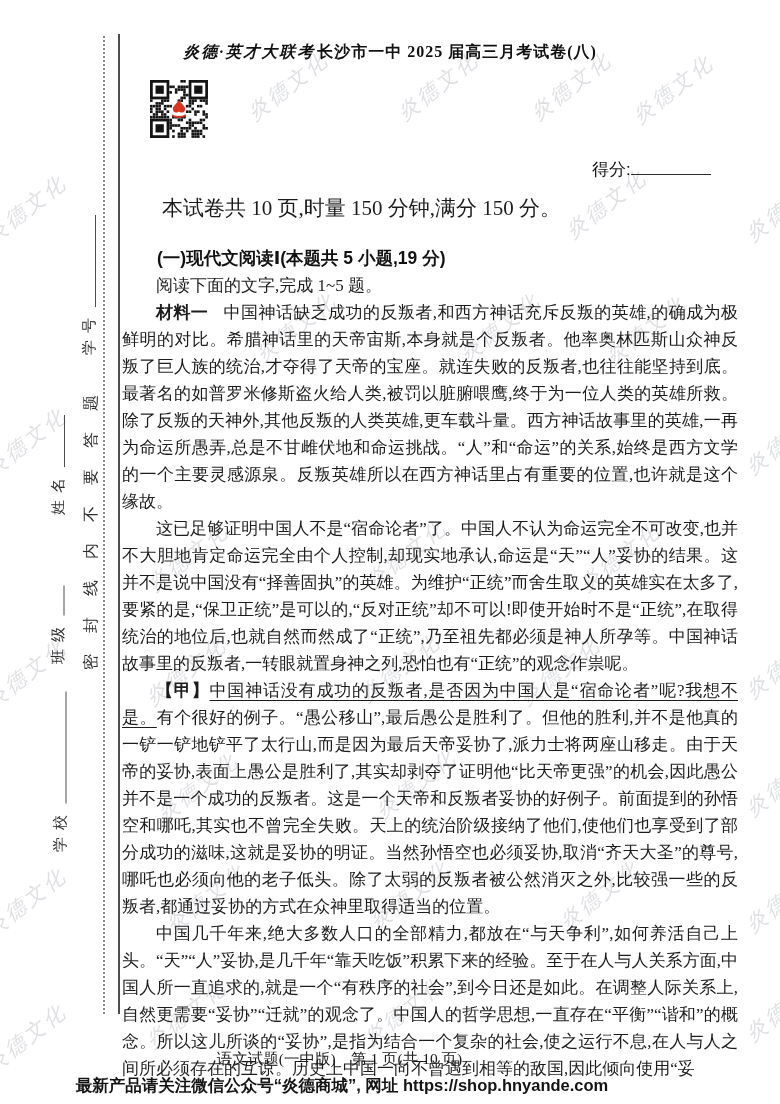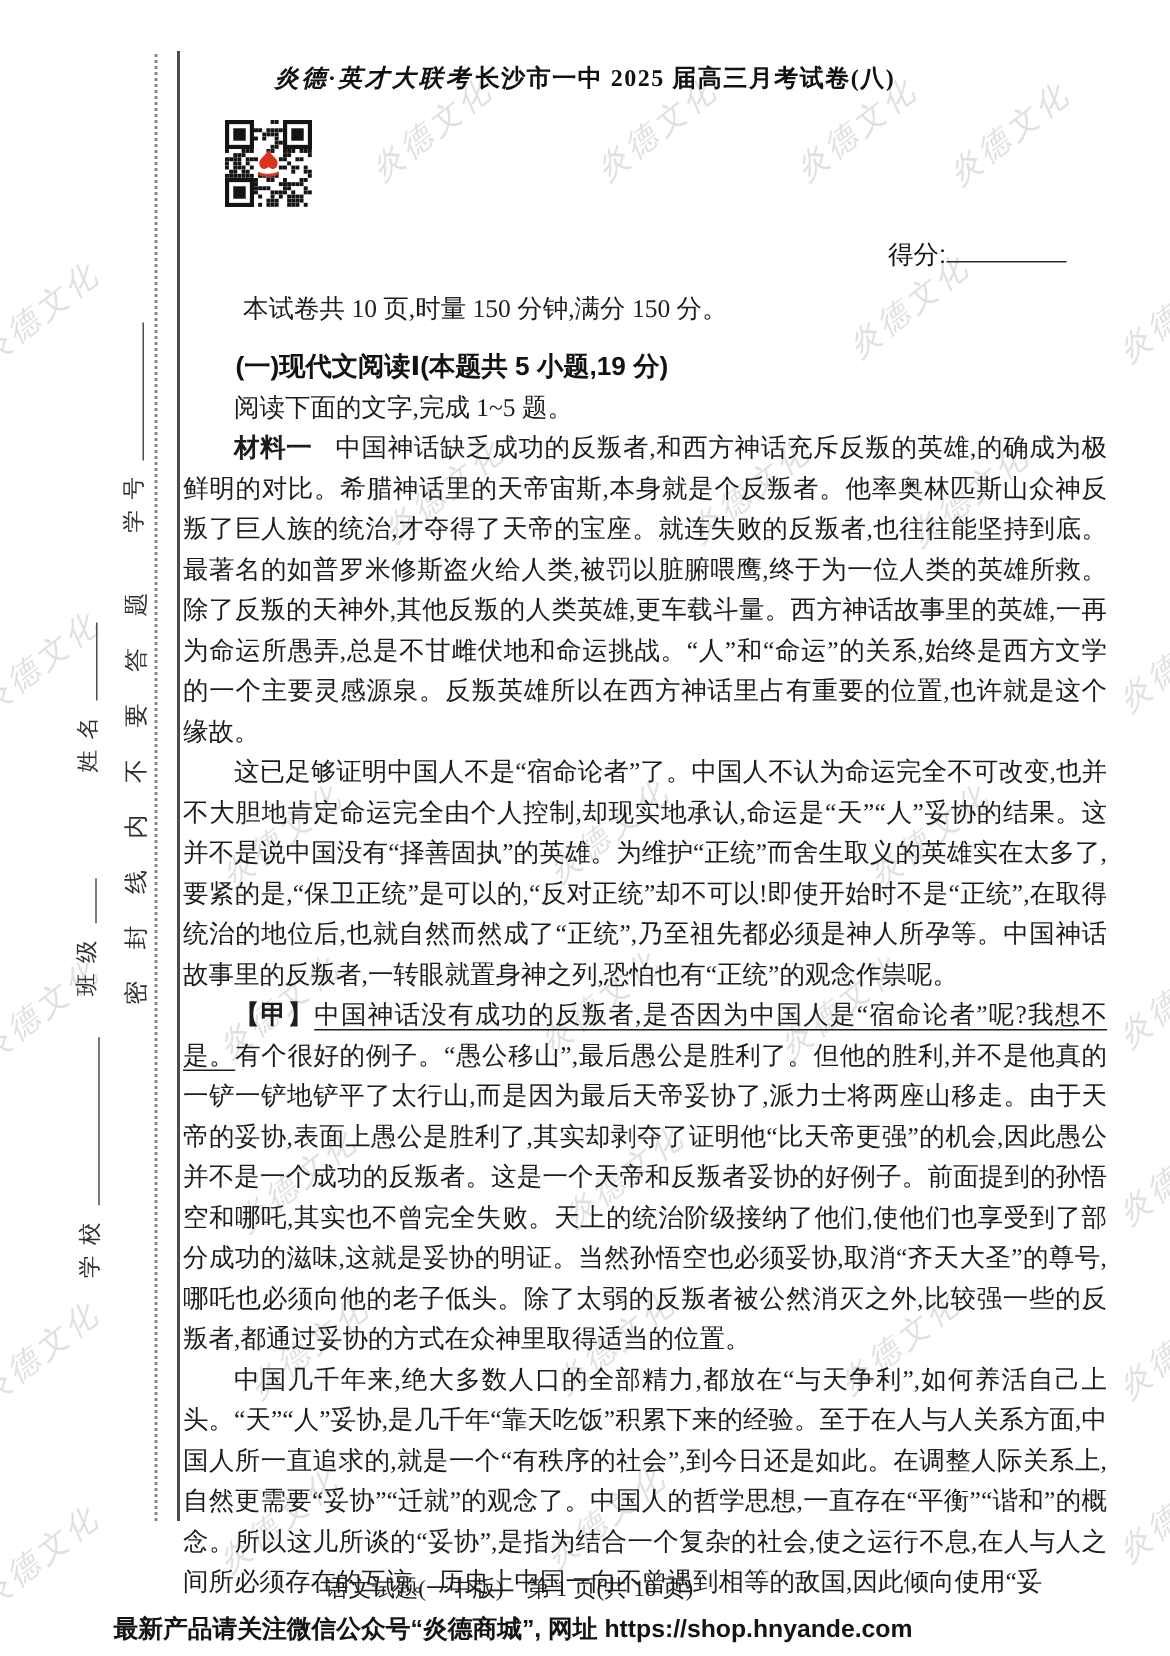--- a/index.html
+++ b/index.html
@@ -28,27 +28,27 @@
   .hdr{position:absolute;left:0;top:42px;width:780px;text-align:center;z-index:1;
        font-size:16px;font-weight:bold;color:#111;letter-spacing:1px;}
   .hdr .brand{font-style:italic;letter-spacing:2px;margin-right:2px;}
   .qr{position:absolute;left:150px;top:78px;z-index:1;}
   .subject{position:absolute;left:140px;top:88px;width:560px;text-align:center;z-index:1;
            font-size:31px;font-weight:bold;color:#121212;
            font-family:"Liberation Sans","DejaVu Sans",sans-serif;}
   .score{position:absolute;left:592px;top:158px;z-index:1;font-size:17px;font-weight:normal;
          font-family:"Liberation Sans","DejaVu Sans",sans-serif;color:#141414;}
   .score .line{display:inline-block;width:80px;height:14px;border-bottom:1px solid #2b2b2b;}
-  .paper-info{position:absolute;left:162px;top:194px;z-index:1;font-size:17px;color:#1c1c1c;}
+  .paper-info{position:absolute;left:162px;top:194px;z-index:1;font-size:21px;color:#1c1c1c;}
   
   .content{position:absolute;left:122px;top:231px;width:616px;z-index:1;
            font-size:17px;line-height:27px;text-align:justify;}
   .content h2,.content h3{margin:0;font-size:17.5px;line-height:27px;font-weight:bold;
            color:#121212;font-family:"Liberation Sans","DejaVu Sans",sans-serif;text-align:left;}
-  .content h3{text-indent:2em;}
+  .content h3{text-indent:2em;margin-top:14px;}
   .content p{margin:0;text-indent:2em;}
   .plabel{font-weight:bold;font-family:"Liberation Sans","DejaVu Sans",sans-serif;margin-right:.9em;}
   .pmark{font-weight:bold;font-family:"Liberation Sans","DejaVu Sans",sans-serif;}
   .ul{text-decoration:underline;text-decoration-thickness:1px;text-underline-offset:4px;}
   
   .page-footer{position:absolute;left:0;top:1049px;width:679px;text-align:center;z-index:1;
                font-size:15.5px;color:#1c1c1c;}
   .promo-footer{position:absolute;left:0;top:1075px;width:684px;text-align:center;z-index:1;
                 font-size:16.5px;font-weight:bold;color:#141414;
                 font-family:"Liberation Sans","DejaVu Sans",sans-serif;}

